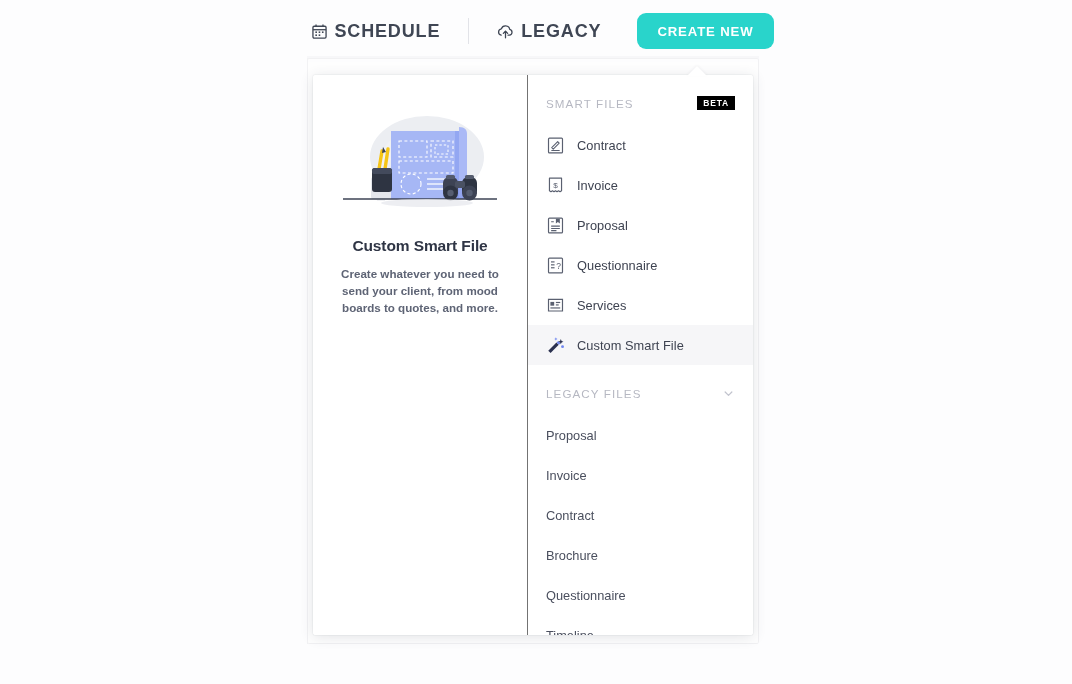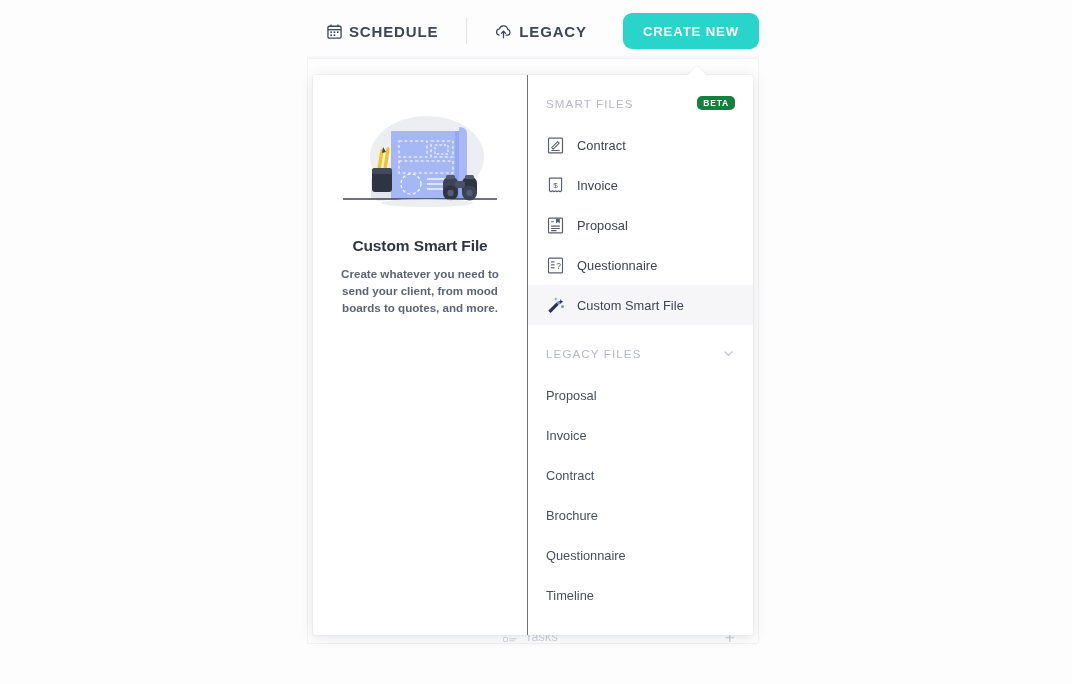--- a/index.html
+++ b/index.html
@@ -74,21 +74,21 @@
     justify-content: center;
     gap: 0;
     background: transparent;
     z-index: 30;
   }
   .tb-item {
     display: flex;
     align-items: center;
     gap: 7px;
     color: #3f4654;
-    font-size: 15px;
+    font-size: 18px;
     font-weight: 700;
     letter-spacing: .85px;
     cursor: pointer;
     padding: 0 14px;
     height: 38px;
   }
   .tb-sep {
     width: 1px;
     height: 26px;
     background: #e2e3e8;
@@ -178,26 +178,26 @@
     margin-top: 6px;
   }
   .section-head .label {
     font-size: 11.6px;
     font-weight: 400;
     letter-spacing: 1.1px;
     color: #b6b8c2;
   }
   .badge-beta {
     margin-left: auto;
-    background: #15803d;
+    background: #000000;
     color: #ffffff;
     font-size: 8.5px;
     font-weight: 700;
     letter-spacing: .8px;
-    border-radius: 5px;
+    border-radius: 0;
     padding: 3px 6px 2.5px 6px;
     line-height: 1;
   }
   .chev {
     margin-left: auto;
     color: #c6c8d1;
     display: inline-flex;
   }
   .row {
     display: flex;
@@ -235,34 +235,20 @@
 </style>
 </head>
 <body>
 
 <div id="root">
 
   <div class="bg-layer">
     <div class="bg-toolbar-strip"></div>
     <div class="bg-card"></div>
     <div class="bg-divider-v"></div>
-    <div class="bg-tasks-row">
-      <span>
-        <svg width="14" height="14" viewBox="0 0 14 14" fill="none">
-          <rect x="0.5" y="1.5" width="4" height="4" rx="0.6" stroke="#d3d4da"></rect>
-          <rect x="0.5" y="8.5" width="4" height="4" rx="0.6" stroke="#d3d4da"></rect>
-          <line x1="6.5" y1="2.8" x2="13.5" y2="2.8" stroke="#d3d4da"></line>
-          <line x1="6.5" y1="4.8" x2="11.5" y2="4.8" stroke="#d3d4da"></line>
-          <line x1="6.5" y1="9.8" x2="13.5" y2="9.8" stroke="#d3d4da"></line>
-          <line x1="6.5" y1="11.8" x2="11.5" y2="11.8" stroke="#d3d4da"></line>
-        </svg>
-      </span>
-      <span>Tasks</span>
-      <span class="plus">+</span>
-    </div>
   </div>
 
   <div class="topbar">
 
     <div class="tb-item">
       <span class="tb-icon">
         <svg width="15" height="15" viewBox="0 0 16 16" fill="none">
           <rect x="1" y="2.4" width="14" height="12.6" rx="1.3" stroke="#3f4654" stroke-width="1.4"></rect>
           <line x1="1" y1="6.1" x2="15" y2="6.1" stroke="#3f4654" stroke-width="1.4"></line>
           <rect x="3.6" y="7.9" width="1.7" height="1.7" fill="#3f4654"></rect>
@@ -399,20 +385,32 @@
             <rect x="1.6" y="1.2" width="14.8" height="15.6" rx="1" stroke="#5a6070" stroke-width="1.25"></rect>
             <line x1="4.2" y1="5.2" x2="8" y2="5.2" stroke="#5a6070" stroke-width="1.25"></line>
             <line x1="4.2" y1="8.3" x2="8" y2="8.3" stroke="#5a6070" stroke-width="1.25"></line>
             <line x1="4.2" y1="11.4" x2="8" y2="11.4" stroke="#5a6070" stroke-width="1.25"></line>
             <text x="12.2" y="12.2" font-family="Liberation Sans, sans-serif" font-size="9" fill="#5a6070" text-anchor="middle">?</text>
           </svg>
         </span>
         <span class="rtext">Questionnaire</span>
       </div>
 
+      <div class="row">
+        <span class="ricon">
+          <svg width="17" height="17" viewBox="0 0 18 18" fill="none">
+            <path d="M1.6 2.6h14.8v12.2H1.6z" stroke="#5a6070" stroke-width="1.25"></path>
+            <rect x="3.6" y="5.2" width="4" height="4" fill="#5a6070"></rect>
+            <line x1="9.4" y1="5.8" x2="14" y2="5.8" stroke="#5a6070" stroke-width="1.25"></line>
+            <line x1="9.4" y1="8.4" x2="12.4" y2="8.4" stroke="#5a6070" stroke-width="1.25"></line>
+            <line x1="3.6" y1="11.6" x2="14" y2="11.6" stroke="#5a6070" stroke-width="1.25"></line>
+          </svg>
+        </span>
+        <span class="rtext">Services</span>
+      </div>
 
       <div class="row selected">
         <span class="ricon">
           <svg width="19" height="19" viewBox="0 0 20 20" fill="none">
             <path d="M3 17l8.6-8.6 2.4 2.4L5.4 19.4z" fill="#2b3150" transform="translate(-0.6 -1.6)"></path>
             <path d="M11.2 6.8l2.4 2.4 1.6-1.6-2.4-2.4z" fill="#6f86f0"></path>
             <path d="M15.6 3.2l.8 2 2 .8-2 .8-.8 2-.8-2-2-.8 2-.8z" fill="#2b3150"></path>
             <path d="M10.4 1.4l.5 1.3 1.3.5-1.3.5-.5 1.3-.5-1.3-1.3-.5 1.3-.5z" fill="#6f86f0"></path>
             <circle cx="17.4" cy="11.2" r="1.5" fill="#6f86f0"></circle>
           </svg>

